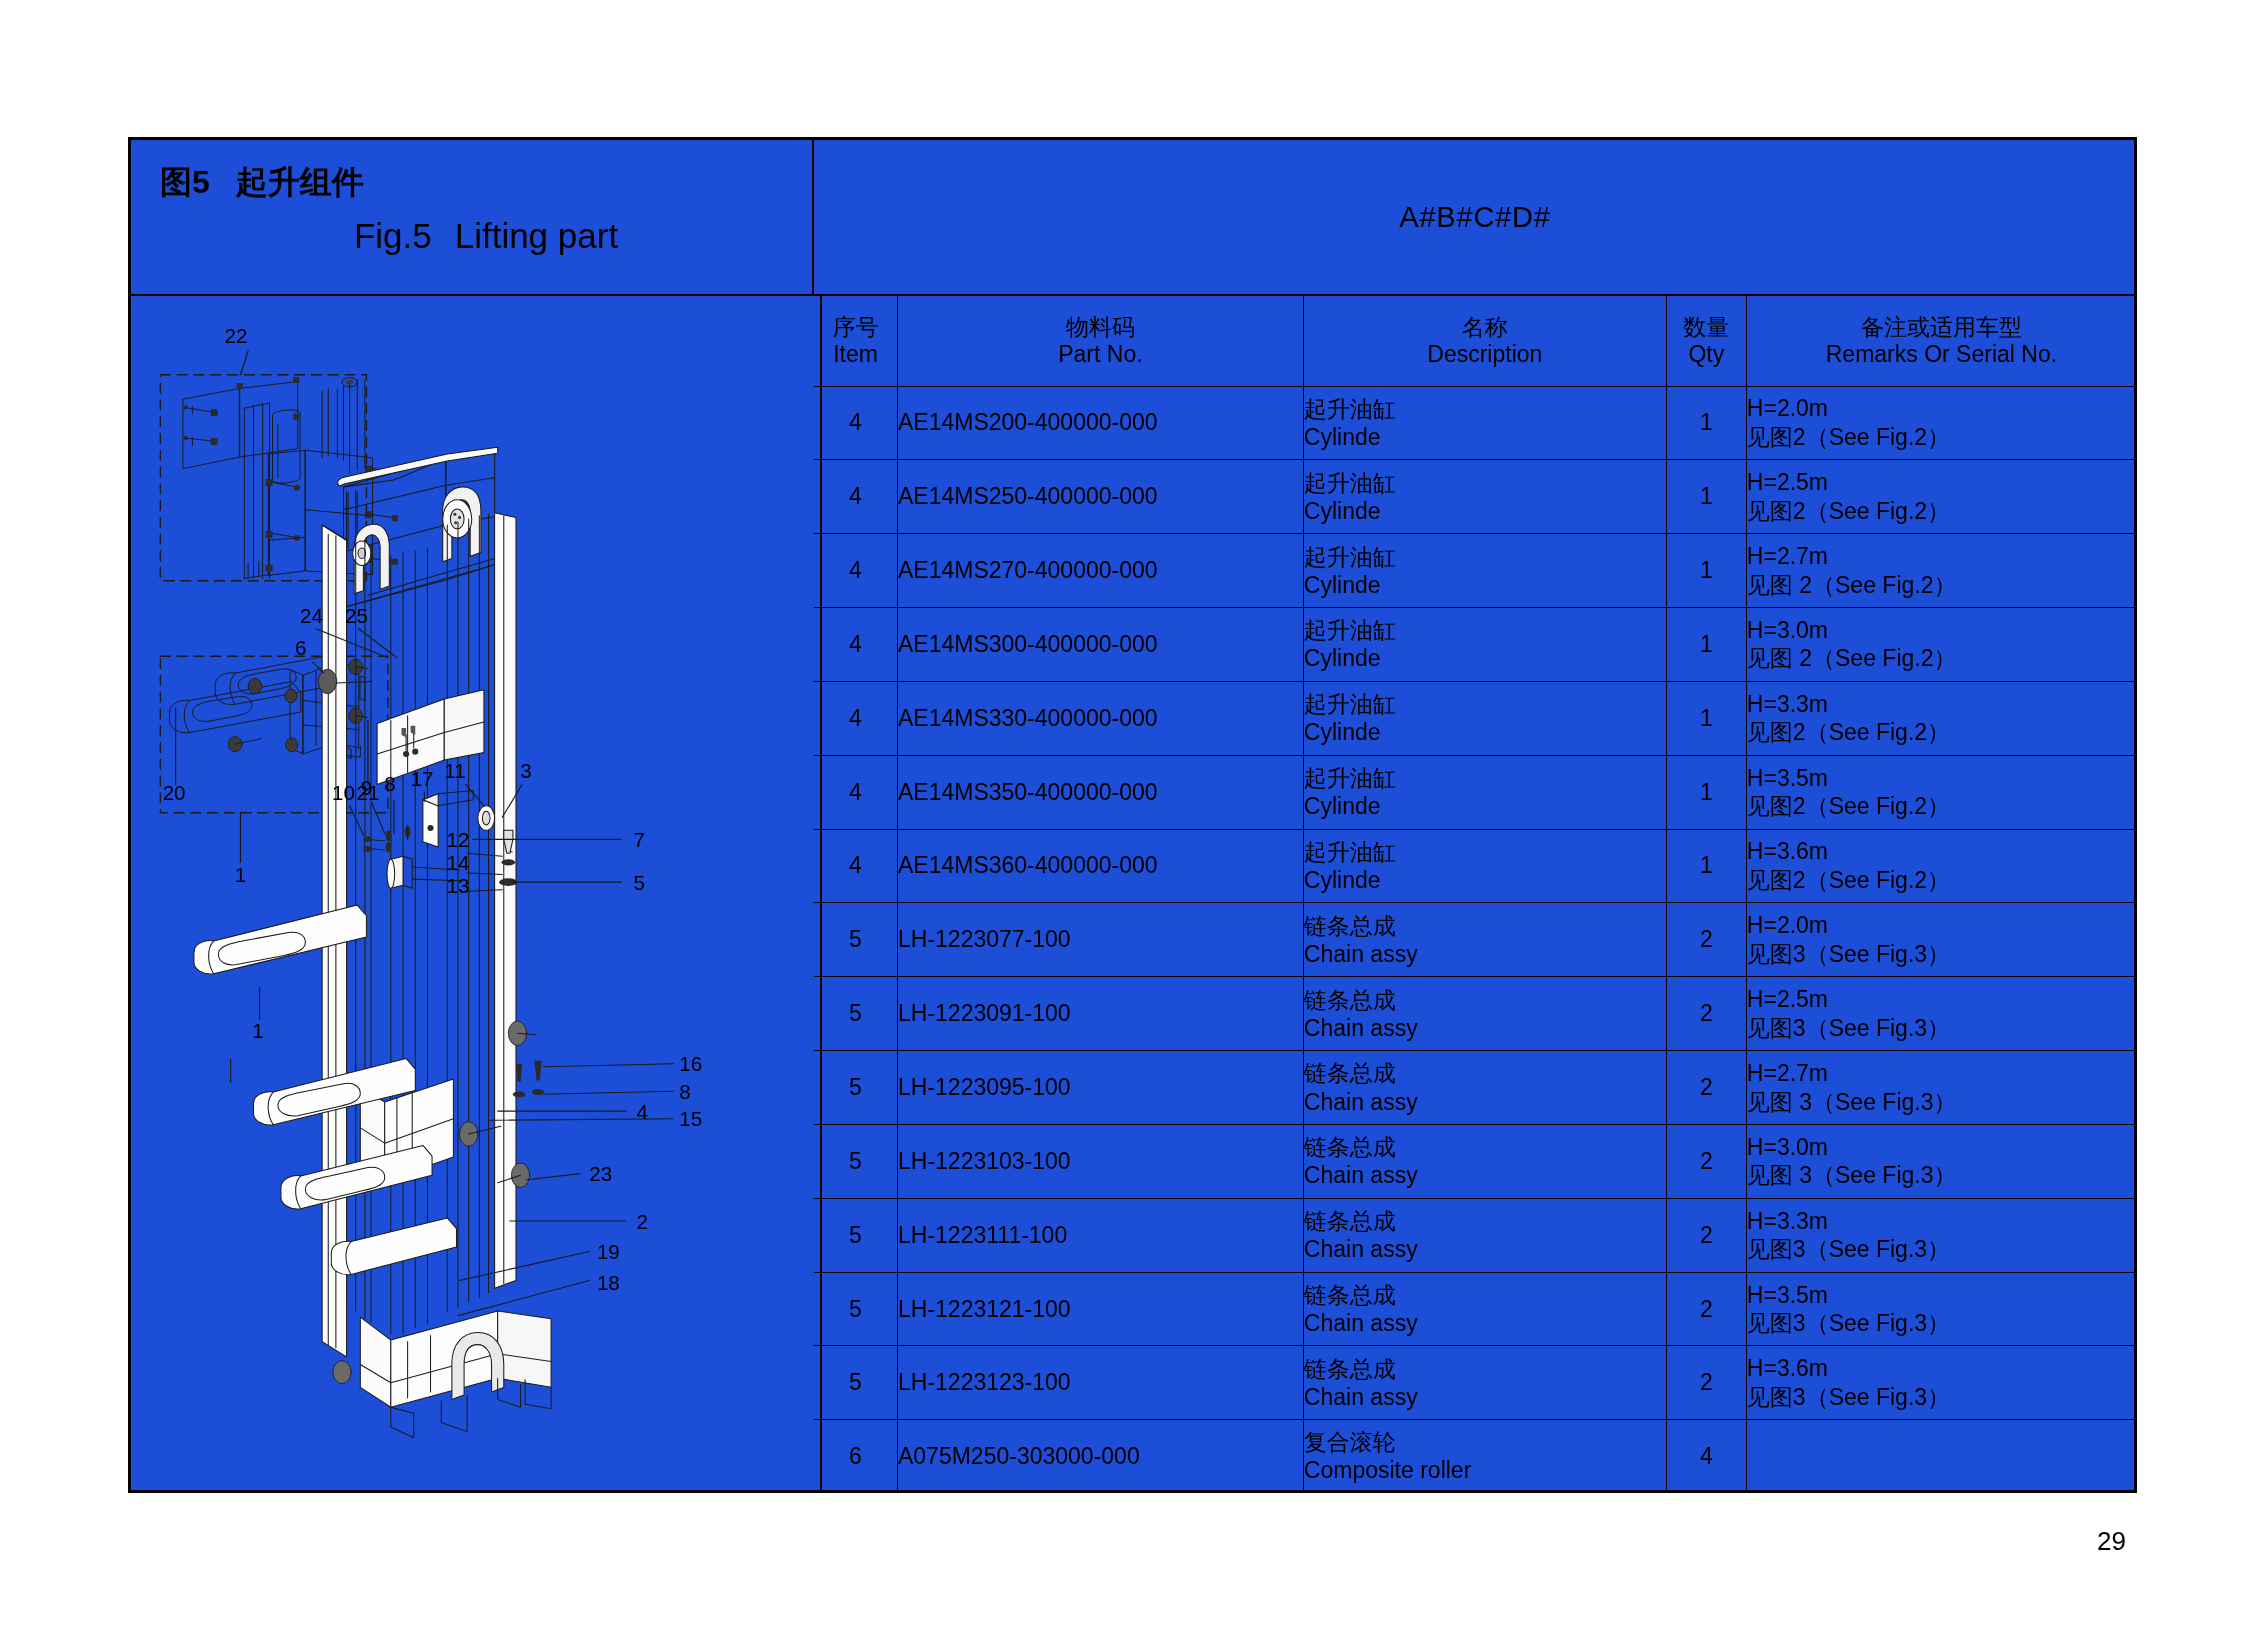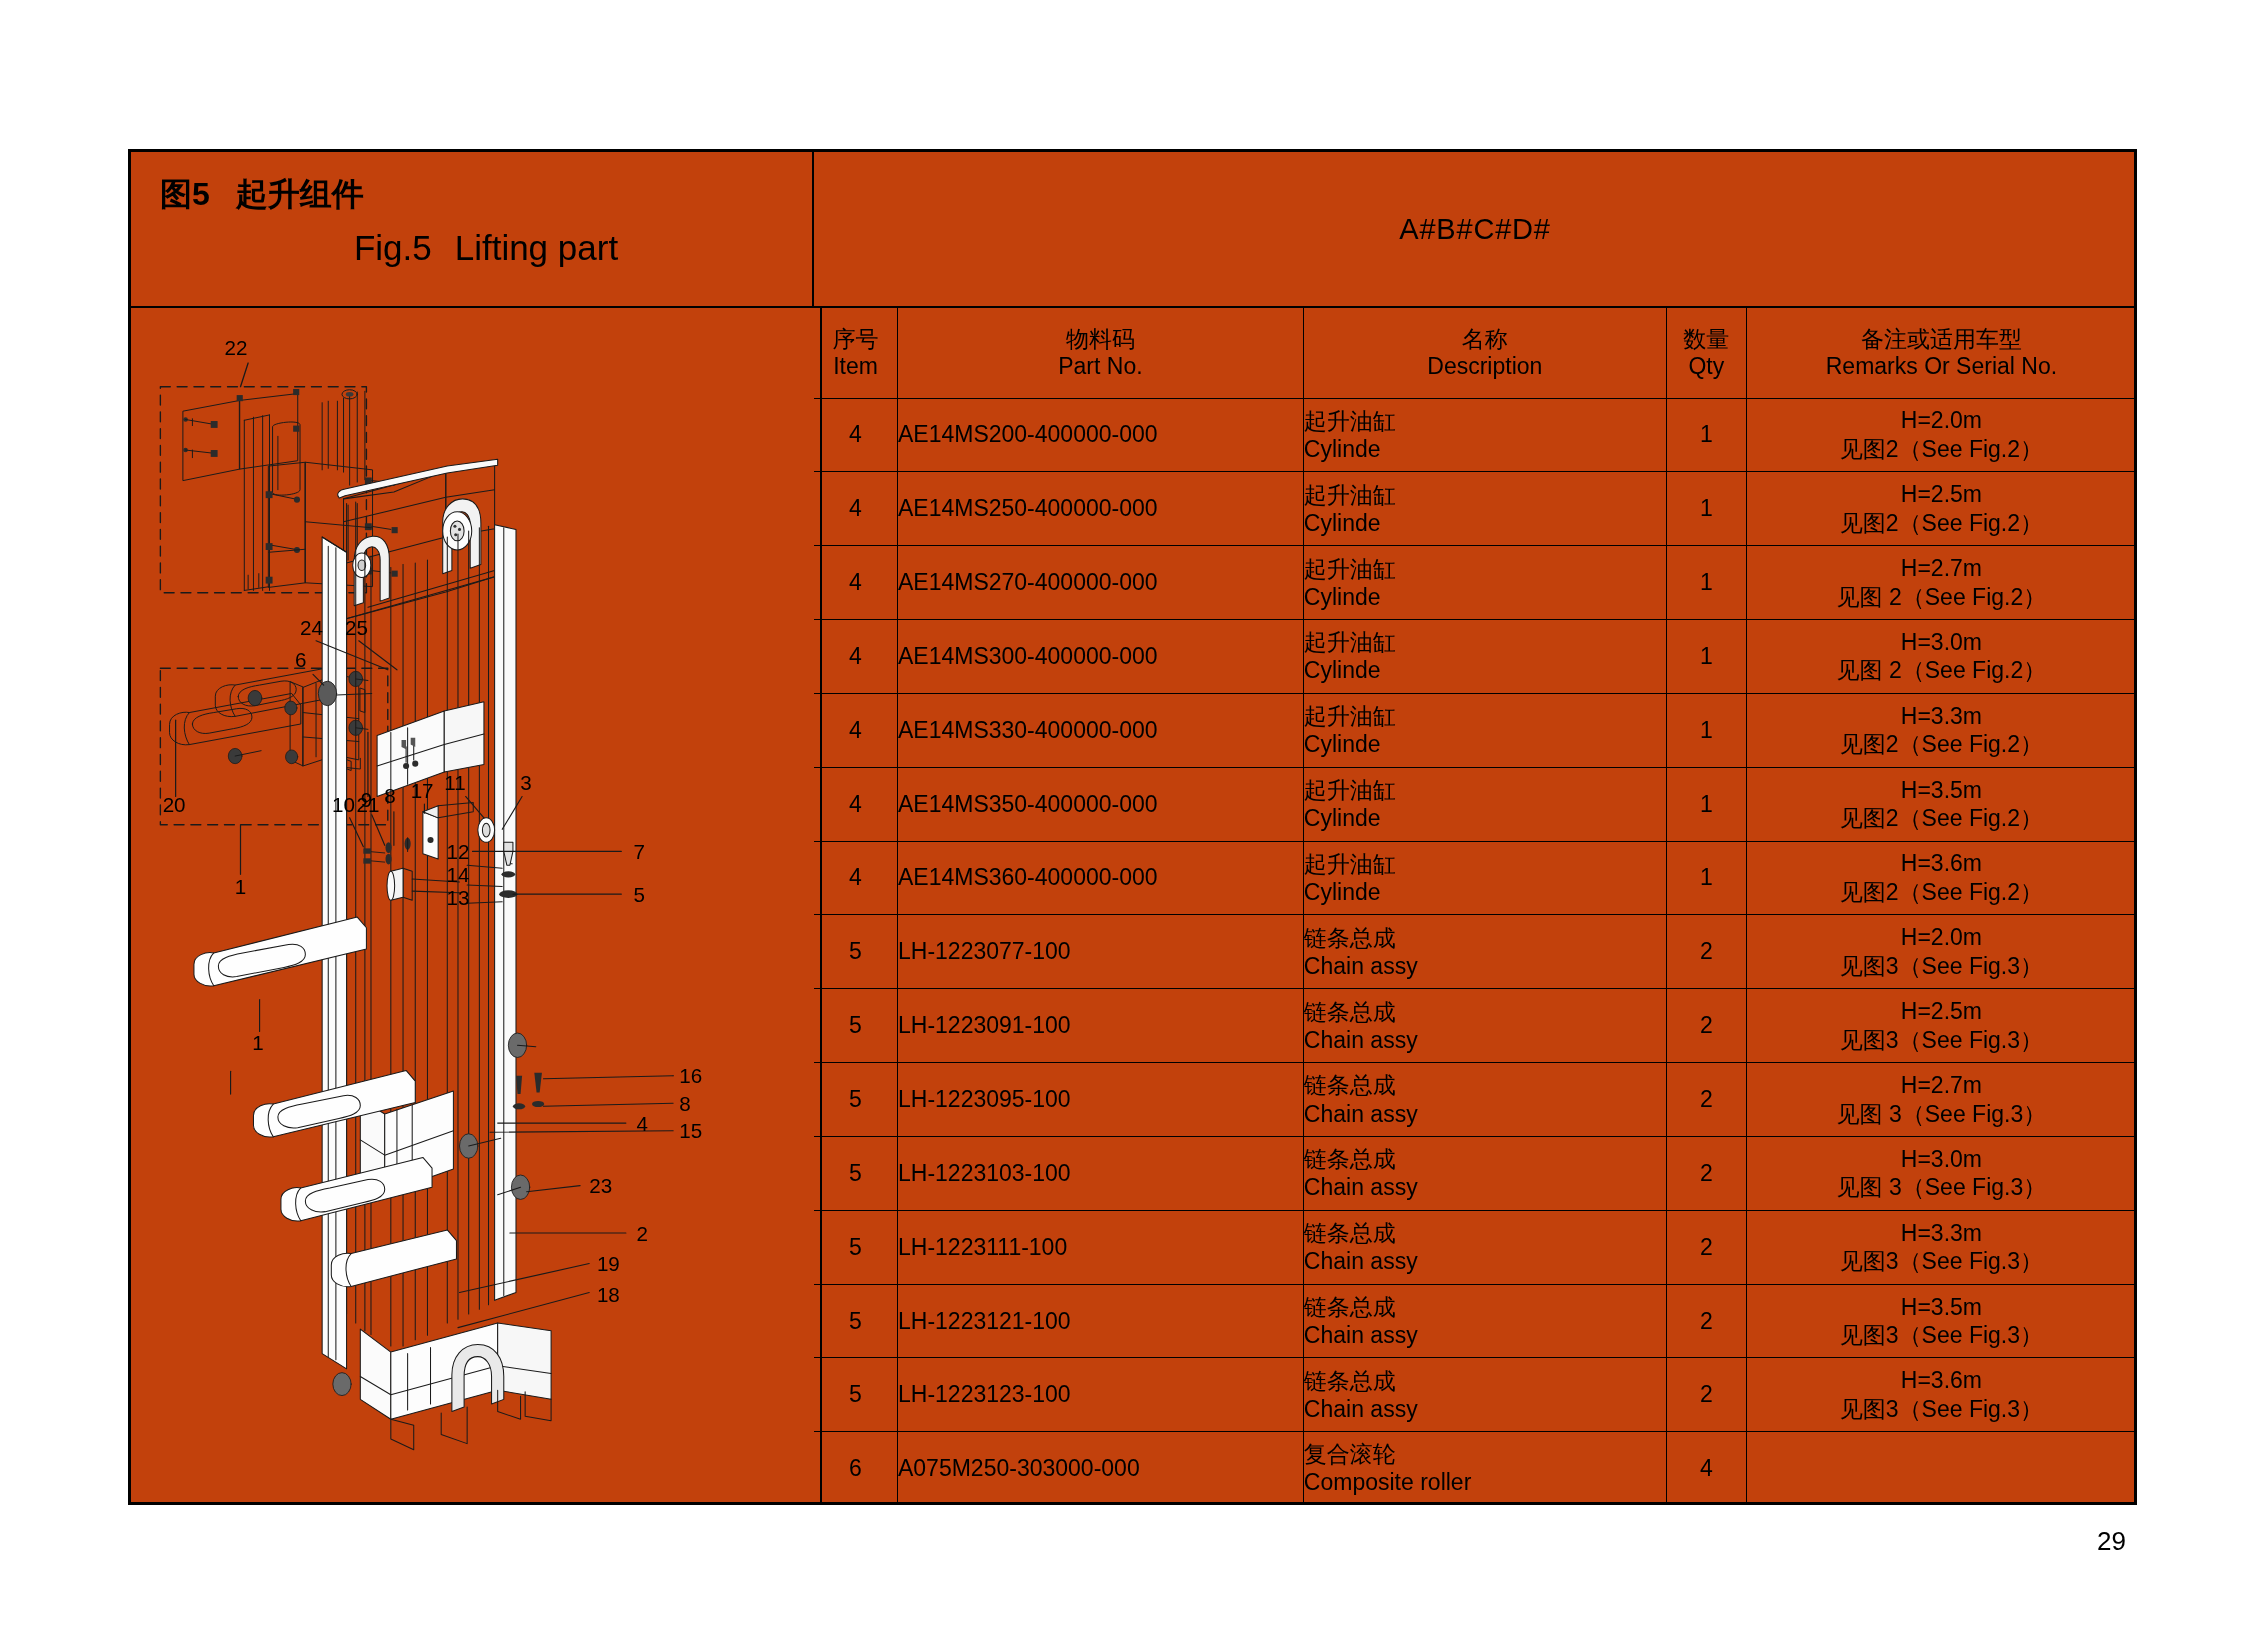--- a/index.html
+++ b/index.html
@@ -4,21 +4,21 @@
 <title>Fig.5 Lifting part</title>
 <style>
   html,body{margin:0;padding:0;background:#fff;}
   body{
     width:2250px;height:1645px;position:relative;overflow:hidden;
     font-family:"Liberation Sans","DejaVu Sans",sans-serif;color:#000;
   }
   
   #page-frame{
     position:absolute;left:128px;top:137px;width:2009px;height:1356px;
-    border:3.8px solid #000;box-sizing:border-box;background:#c2410c;margin-top:12px;
+    border:3.8px solid #000;box-sizing:border-box;background:#1d4ed8;
   }
   
   #title-block{
     position:absolute;left:0;top:0;width:683px;height:156px;
     border-right:2.3px solid #000;border-bottom:2.3px solid #000;box-sizing:border-box;
     padding:26px 0 0 29px;
   }
   .title-line{white-space:nowrap;line-height:1.0;}
   .t-cn{font-size:32px;font-weight:bold;letter-spacing:0px;}
   .t-cn .num{font-weight:bold;}
@@ -67,21 +67,21 @@
     border-bottom:2.3px solid #000;
   }
   thead .hcn{font-size:23px;display:block;}
   thead .hen{font-size:23px;display:block;}
 
   td.item,td.qty{text-align:center;font-size:23px;}
   td.part{text-align:left;padding-left:12.2px;font-size:23px;white-space:nowrap;}
   td.desc{text-align:left;padding-left:10.7px;line-height:1.22;}
   td.desc .dcn{font-size:23px;display:block;}
   td.desc .den{font-size:23px;display:block;}
-  td.rem{text-align:center;line-height:1.24;}
+  td.rem{text-align:left;line-height:1.24;}
   td.rem .r1{font-size:23px;display:block;}
   td.rem .r2{font-size:23px;display:block;}
 
   
   #page-number{
     position:absolute;left:2061px;top:1526px;font-size:26px;margin-left:36px;
   }
   
   .cal{font-family:"Liberation Sans","DejaVu Sans",sans-serif;font-size:27px;fill:#000;}
 </style>

